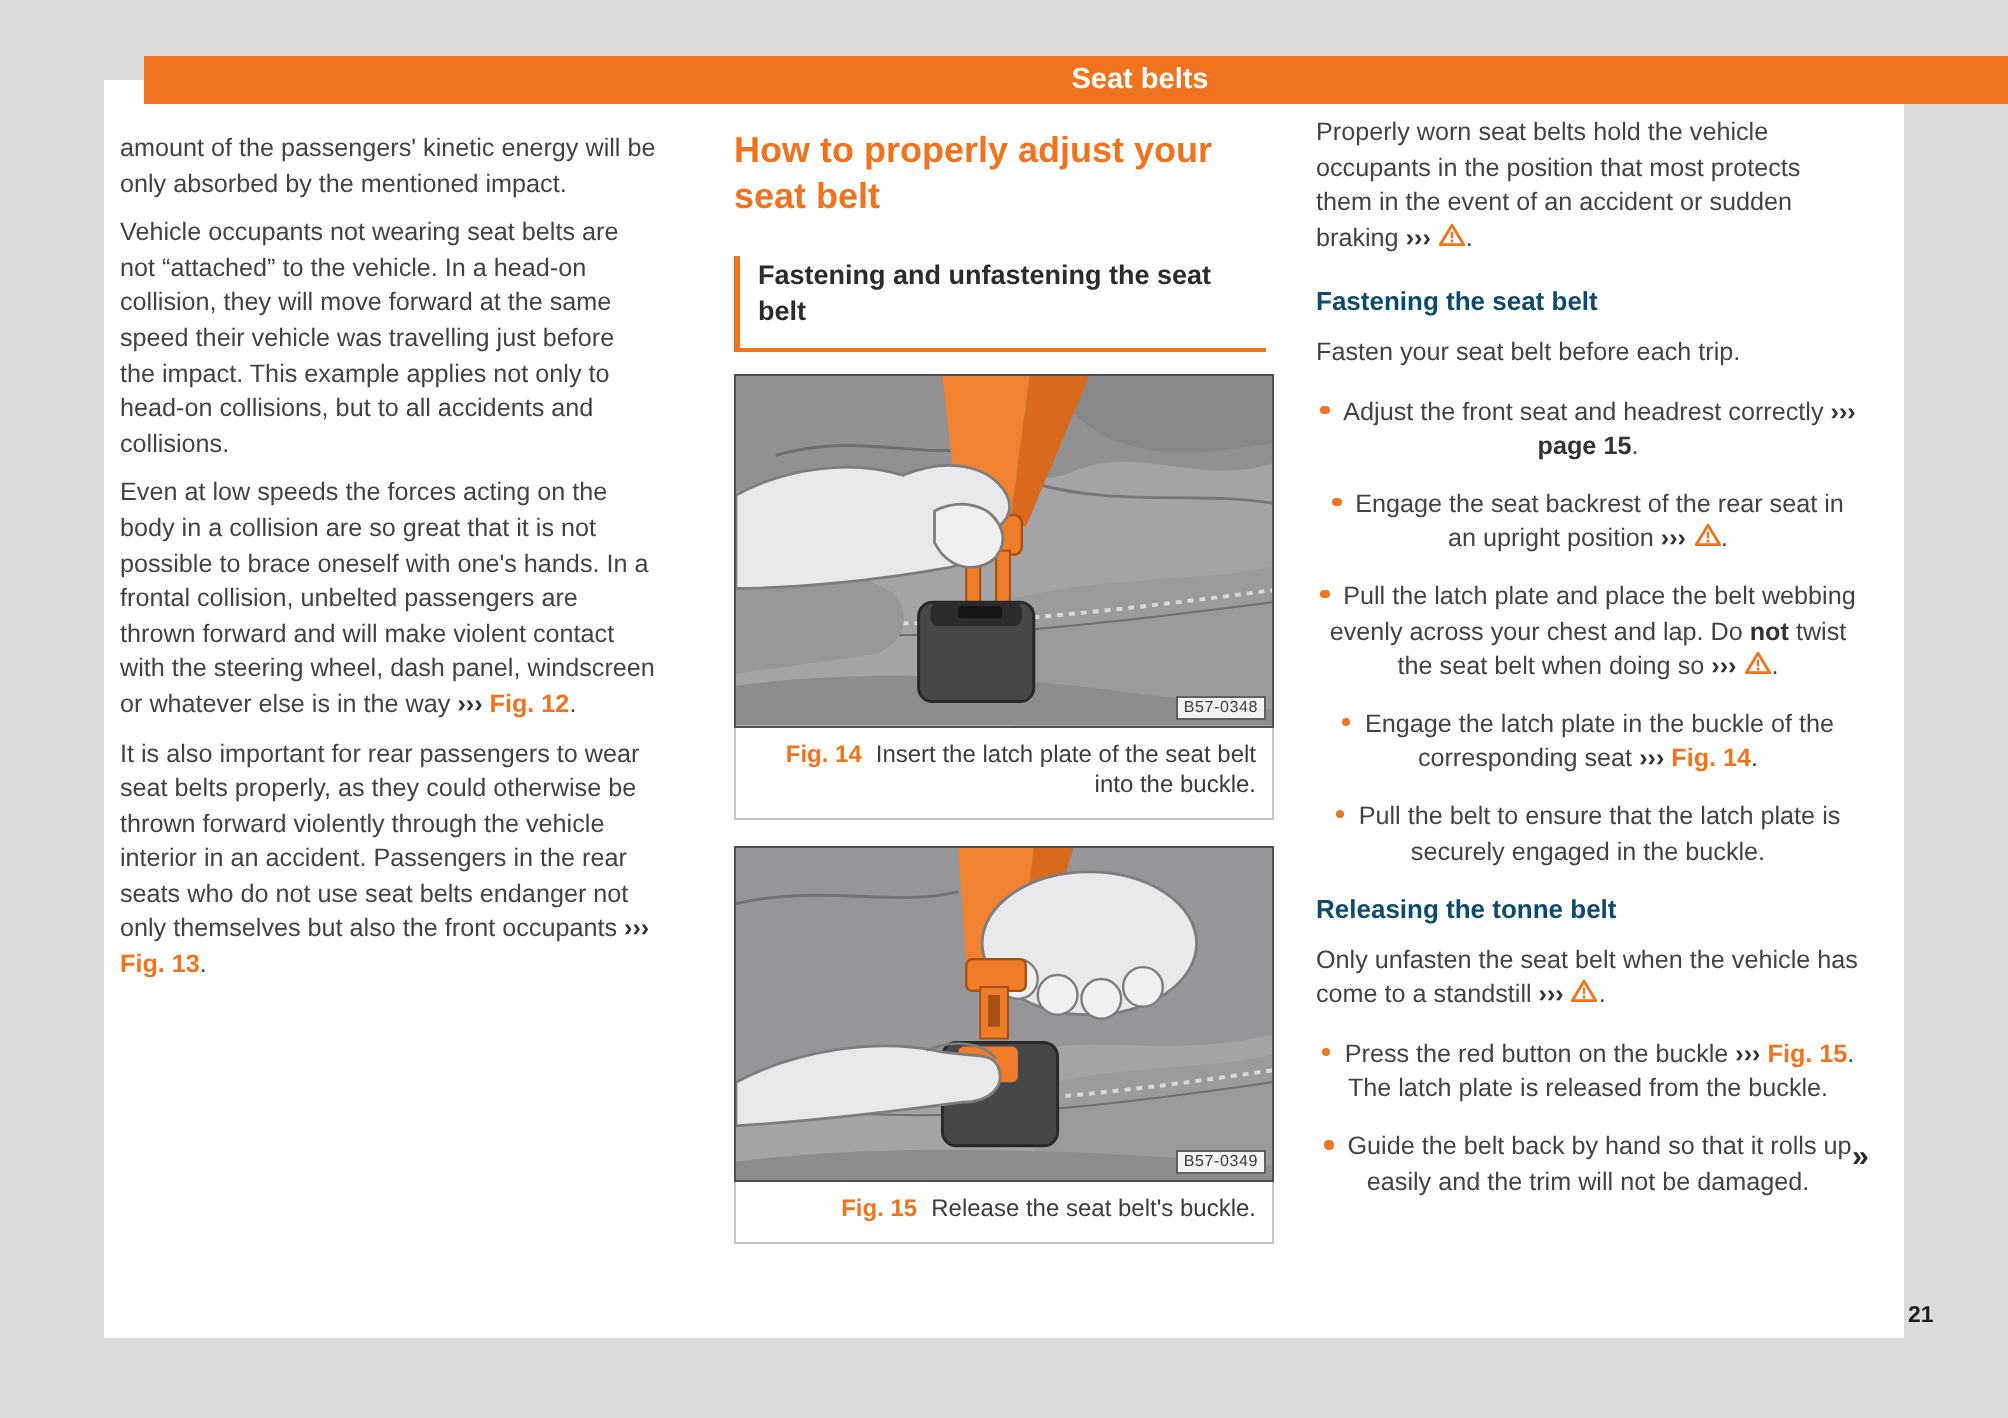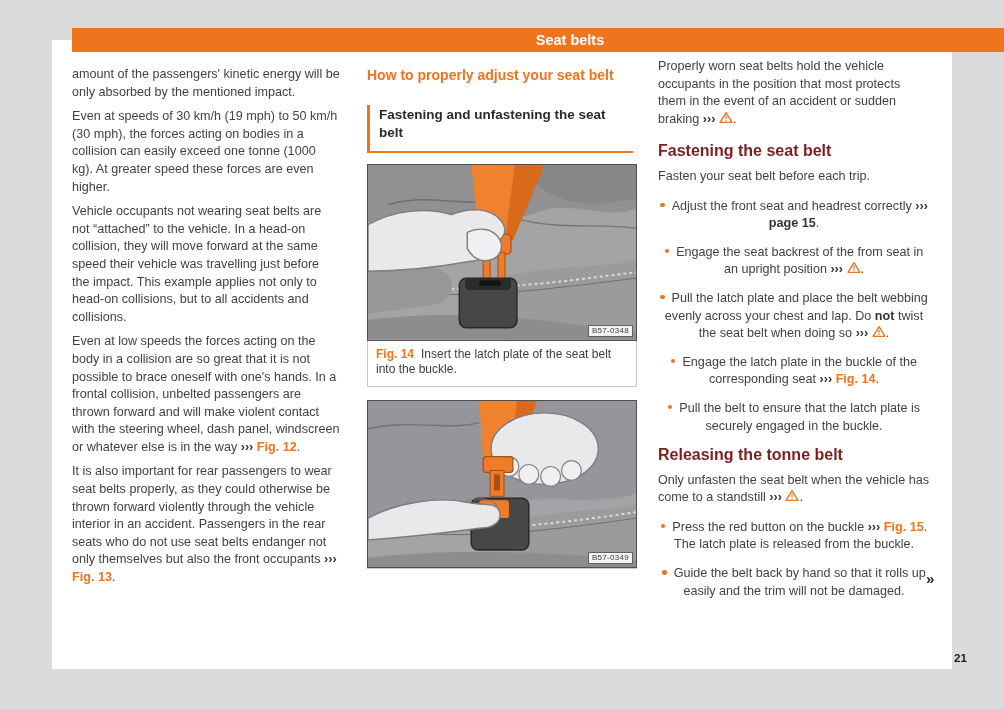--- a/index.html
+++ b/index.html
@@ -4,43 +4,43 @@
 <style>
   * { margin:0; padding:0; box-sizing:border-box; }
   html,body { width:1004px; height:709px; }
   body { font-family:"Liberation Sans","DejaVu Sans",sans-serif; background:#dbdbdb; position:relative; overflow:hidden; }
   .canvas { position:absolute; inset:0; }
   .page { position:absolute; left:52px; top:40px; width:900px; height:629px; background:#ffffff; }
   .header-bar { position:absolute; left:72px; top:28px; width:996px; height:24px; background:#f0731e; display:flex; align-items:center; justify-content:center; }
   .header-bar span { color:#ffffff; font-weight:bold; font-size:14.5px; }
 
   .col { position:absolute; color:#424242; font-size:12.6px; line-height:17.6px; text-align:left; hyphens:auto; -webkit-hyphens:auto; }
-  .col-left  { left:72px;  top:66px; width:268px; }
+  .col-left  { left:60px;  top:66px; width:268px; }
   .col-mid   { left:367px; top:64px; width:270px; }
   .col-right { left:658px; top:58px; width:272px; }
 
   .col p { margin:0 0 7px 0; }
   .seg-b { font-weight:bold; color:#333333; }
   .seg-o { font-weight:bold; color:#f0731e; }
   .warn-tri { width:14px; height:13px; display:inline-block; vertical-align:-1px; }
 
-  h1.article { color:#f0731e; font-size:14px; line-height:23px; font-weight:bold; margin:0 0 18px 0; }
+  h1.article { color:#f0731e; font-size:18px; line-height:23px; font-weight:bold; margin:0 0 18px 0; }
   h2.sub { color:#2b2b2b; font-size:13.5px; line-height:18px; font-weight:bold;
            border-left:3px solid #f0731e; border-bottom:2px solid #f0731e;
            padding:1px 0 9px 9px; margin:0 4px 11px 0; }
 
-  figure.fig { border:1px solid #c6c6c6; margin:0 0 13px 0; background:#ffffff; }
+  figure.fig { border:1px solid #c6c6c6; margin:0 0 13px 0; background:#ffffff;text-align:right; }
   .fig-img { position:relative; border:1px solid #4f4f52; margin:-1px -1px 0 -1px; }
   .fig-img svg { display:block; width:100%; height:auto; }
   .fig-code { position:absolute; right:3px; bottom:3px; background:#f3f3f3; border:1px solid #606063;
               font-size:8px; line-height:10px; padding:0 3px; color:#3a3a3c; letter-spacing:0.3px; }
   figcaption { padding:6px 8px 8px 8px; font-size:12px; line-height:15.5px; color:#3c3c3c; }
   .fig-label { color:#f0731e; font-weight:bold; margin-right:7px; }
 
-  .col-right h3 { color:#7f1d1d; font-size:16px; margin:0 0 8px 0; }
+  .col-right h3 { color:#0c4a6e; font-size:13px; margin:0 0 8px 0; }
   .col-right p.intro { margin:0 0 14px 0; }
   .col-right p.lead { margin:0 0 12px 0; }
   .col-right ul { list-style:none; margin:0 0 6px 0; }
   .col-right li { margin:0 0 11px 0;text-align:center; }
   .col-right li::before { content:""; display:inline-block; width:4.5px; height:4.5px; border-radius:50%;
                           background:#f0731e; margin-right:7px; vertical-align:2.5px; }
   .col-right h3.second { margin-top:5px; }
 
   .cont-mark { position:absolute; left:926px; top:570px; font-size:15px; font-weight:bold; color:#2b2b2b; }
   .page-number { position:absolute; left:954px; top:652px; font-size:11.5px; font-weight:bold; color:#1d1d1d; }
@@ -50,21 +50,20 @@
 
 <div class="canvas">
   <div class="page"></div>
 
   <div class="header-bar">
     <span>Seat belts</span>
   </div>
 
   <div class="col col-left">
     <p><span>amount of the passengers' kinetic energy will be only absorbed by the mentioned impact.</span></p>
-    <p><span>Even at speeds of 30 km/h (19 mph) to 50 km/h (30 mph), the forces acting on bodies in a collision can easily exceed one tonne (1000 kg). At greater speed these forces are even higher.</span></p>
     <p><span>Vehicle occupants not wearing seat belts are not “attached” to the vehicle. In a head-on collision, they will move forward at the same speed their vehicle was travelling just before the impact. This example applies not only to head-on collisions, but to all accidents and collisions.</span></p>
     <p><span>Even at low speeds the forces acting on the body in a collision are so great that it is not possible to brace oneself with one's hands. In a frontal collision, unbelted passengers are thrown forward and will make violent contact with the steering wheel, dash panel, windscreen or whatever else is in the way </span><span class="seg-b">››› </span><span class="seg-o">Fig. 12</span><span>.</span></p>
     <p><span>It is also important for rear passengers to wear seat belts properly, as they could otherwise be thrown forward violently through the vehicle interior in an accident. Passengers in the rear seats who do not use seat belts endanger not only themselves but also the front occupants </span><span class="seg-b">››› </span><span class="seg-o">Fig. 13</span><span>.</span></p>
   </div>
 
   <div class="col col-mid">
     <h1 class="article">How to properly adjust your seat belt</h1>
     <h2 class="sub">Fastening and unfastening the seat belt</h2>
 
     <figure class="fig">
@@ -119,35 +118,38 @@
           <rect x="116" y="56" width="30" height="16" rx="3" fill="#ef7c28" stroke="#a84f12" stroke-width="1.2"></rect>
           <rect x="123" y="70" width="14" height="26" fill="#ef7c28" stroke="#a84f12" stroke-width="1"></rect>
           <rect x="127" y="74" width="6" height="16" fill="#a84f12"></rect>
           <rect x="104" y="98" width="58" height="52" rx="7" fill="#47474a" stroke="#29292b" stroke-width="1.5"></rect>
           <rect x="112" y="100" width="30" height="18" rx="3" fill="#ef7c28"></rect>
           <path d="M0 118 C30 102 70 96 100 102 C118 106 128 102 132 110 C136 120 128 128 114 128 C70 134 30 138 0 140 Z" fill="#e9e9ec" stroke="#7d7d80" stroke-width="1.4"></path>
           <path d="M96 102 C110 96 124 98 131 106" stroke="#7d7d80" fill="none" stroke-width="1.2"></path>
         </svg>
         <span class="fig-code">B57-0349</span>
       </div>
+      <figcaption>
+        <span class="fig-label">Fig. 15</span><span>Release the seat belt's buckle.</span>
+      </figcaption>
     </figure>
   </div>
 
   <div class="col col-right">
     <p class="intro"><span>Properly worn seat belts hold the vehicle occupants in the position that most protects them in the event of an accident or sudden braking </span><span class="seg-b">›››</span><span> </span><svg viewBox="0 0 26 24" class="warn-tri">
           <path d="M13 3 L24 21 L2 21 Z" fill="none" stroke="#f0731e" stroke-width="2.6" stroke-linejoin="round"></path>
           <rect x="11.9" y="9" width="2.2" height="6" fill="#f0731e"></rect>
           <circle cx="13" cy="17.6" r="1.4" fill="#f0731e"></circle>
         </svg><span>.</span></p>
 
     <h3>Fastening the seat belt</h3>
     <p class="lead"><span>Fasten your seat belt before each trip.</span></p>
     <ul>
       <li><span>Adjust the front seat and headrest correctly </span><span class="seg-b">››› page 15</span><span>.</span></li>
-      <li><span>Engage the seat backrest of the from seat in an upright position </span><span class="seg-b">›››</span><span> </span><svg viewBox="0 0 26 24" class="warn-tri">
+      <li><span>Engage the seat backrest of the rear seat in an upright position </span><span class="seg-b">›››</span><span> </span><svg viewBox="0 0 26 24" class="warn-tri">
             <path d="M13 3 L24 21 L2 21 Z" fill="none" stroke="#f0731e" stroke-width="2.6" stroke-linejoin="round"></path>
             <rect x="11.9" y="9" width="2.2" height="6" fill="#f0731e"></rect>
             <circle cx="13" cy="17.6" r="1.4" fill="#f0731e"></circle>
           </svg><span>.</span></li>
       <li><span>Pull the latch plate and place the belt webbing evenly across your chest and lap. Do </span><span class="seg-b">not</span><span> twist the seat belt when doing so </span><span class="seg-b">›››</span><span> </span><svg viewBox="0 0 26 24" class="warn-tri">
             <path d="M13 3 L24 21 L2 21 Z" fill="none" stroke="#f0731e" stroke-width="2.6" stroke-linejoin="round"></path>
             <rect x="11.9" y="9" width="2.2" height="6" fill="#f0731e"></rect>
             <circle cx="13" cy="17.6" r="1.4" fill="#f0731e"></circle>
           </svg><span>.</span></li>
       <li><span>Engage the latch plate in the buckle of the corresponding seat </span><span class="seg-b">››› </span><span class="seg-o">Fig. 14</span><span>.</span></li>

